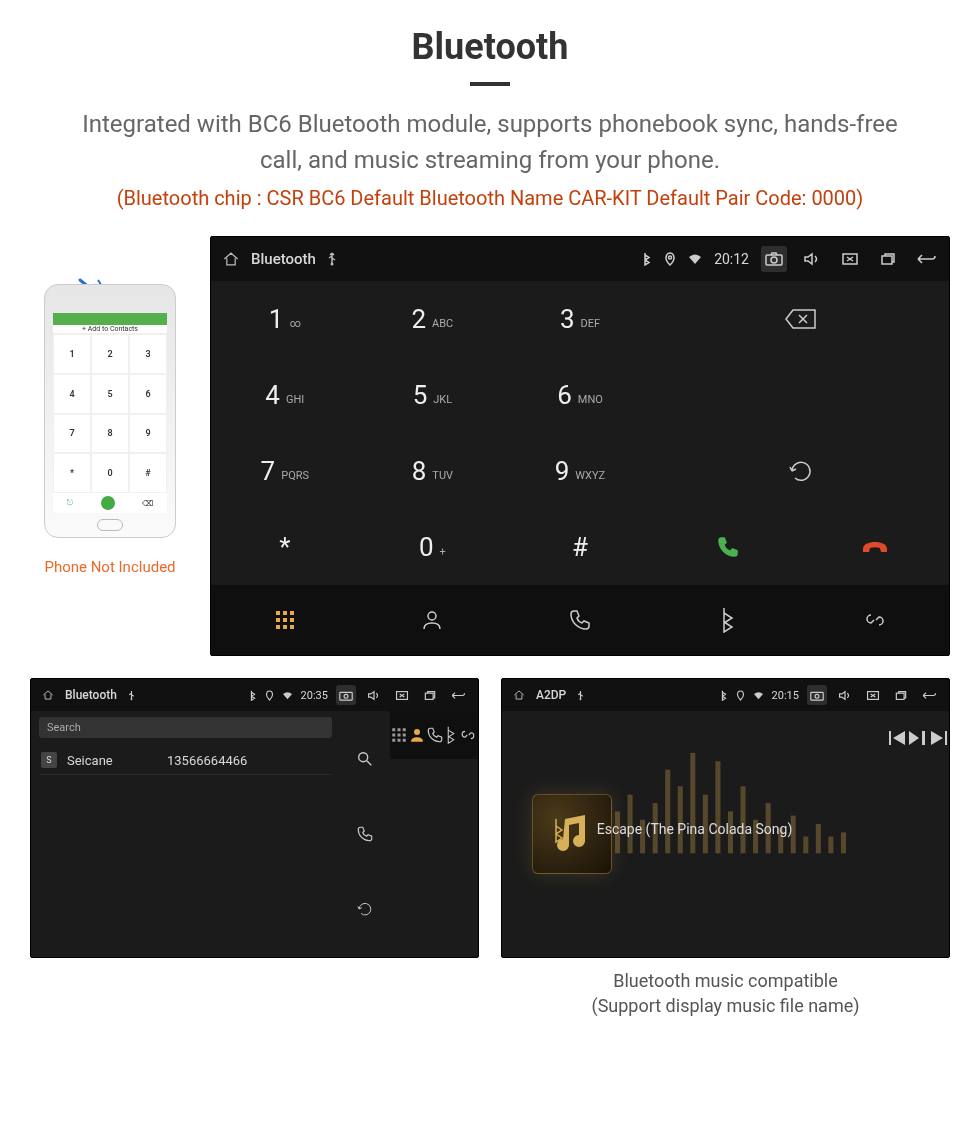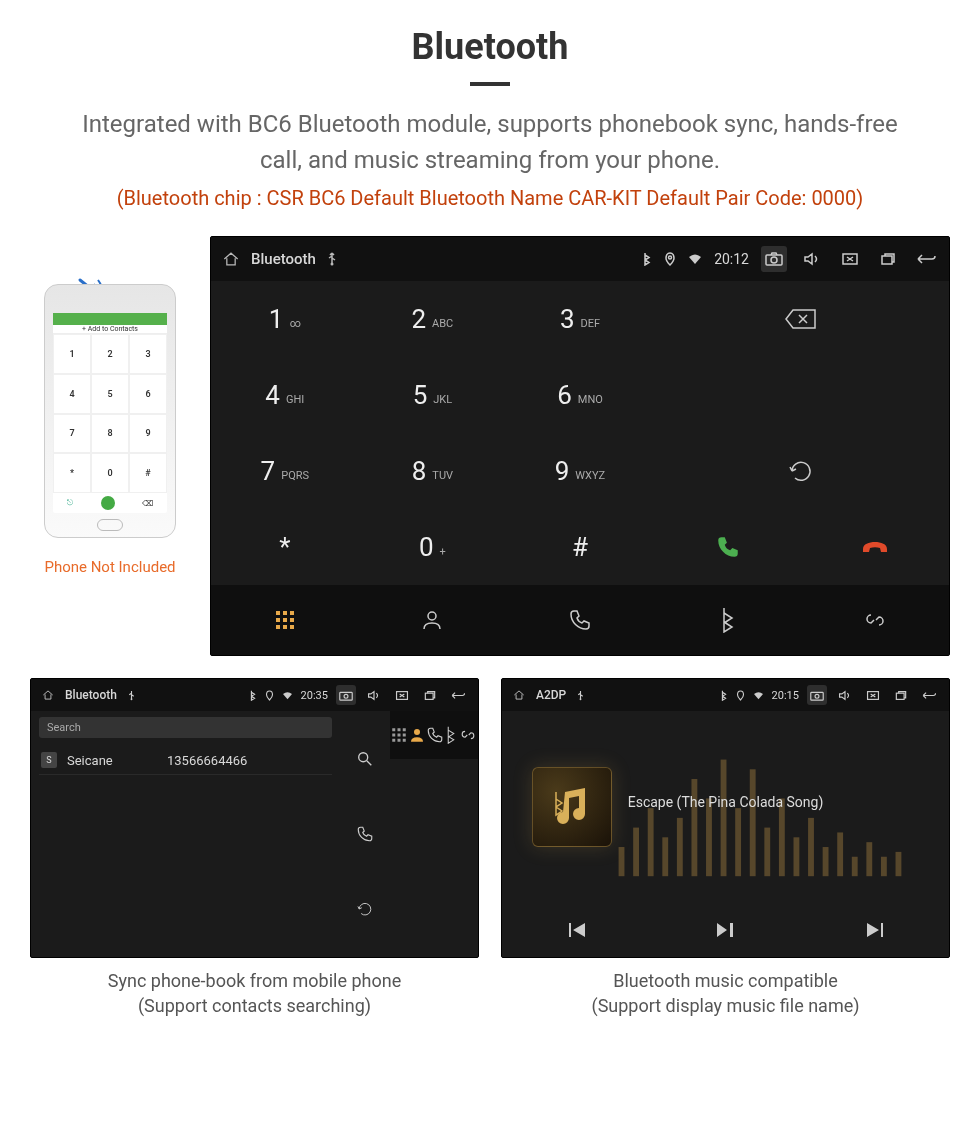--- a/index.html
+++ b/index.html
@@ -81,21 +81,21 @@
 
   .contacts-body { display:flex; height:calc(100% - 32px); flex-direction:row; }
   .contacts-main { flex:1; display:flex; }
   .contacts-list { flex:1; padding:6px 8px; }
   .search-box { background:#333; border-radius:3px; padding:4px 8px; font-size:11px; color:#aaa; margin-bottom:8px; }
   .contact-row { display:flex; align-items:center; gap:10px; padding:6px 2px; border-bottom:1px solid #2a2a2a; font-size:13px; }
   .contact-row .badge { width:16px; height:16px; background:#444; border-radius:2px; display:flex; align-items:center; justify-content:center; font-size:9px; }
   .contacts-side { width:50px; display:flex; flex-direction:column; justify-content:space-around; align-items:center; padding:10px 0; }
   .bottom-tabs.small { height:48px; }
 
-  .music-body { display:flex; height:calc(100% - 32px); flex-direction:column; }
+  .music-body { display:flex; height:calc(100% - 32px); flex-direction:row; }
   .music-main { flex:1; display:flex; flex-direction:column; align-items:center; justify-content:center; position:relative; overflow:hidden; }
   .song-title { font-size:14px; color:#ddd; margin-bottom:10px; z-index:2; }
   .music-art { width:80px; height:80px; background:radial-gradient(circle at 30% 30%, #4a3a1a 0%, #1a1208 100%); border-radius:6px; display:flex; align-items:center; justify-content:center; position:absolute; left:30px; top:50%; transform:translateY(-50%); border:1px solid rgba(200,160,80,.4); box-shadow:0 0 20px rgba(200,160,80,.2); }
   .wave-bg { position:absolute; inset:0; opacity:.35; }
   .music-controls { height:54px; display:flex; }
   .music-controls .mc { flex:1; display:flex; align-items:center; justify-content:center; }
 
   .icon { stroke:#ccc; fill:none; stroke-width:1.5; }
 </style>
 </head>
@@ -450,23 +450,20 @@
                   <path class="icon" d="M6 6 L14 11 L6 16 L6 25 L14 20 L6 15 M6 16 L6 1"></path>
                 </svg>
               </div>
             <div class="tab">
                 <svg width="20" height="16" viewBox="0 0 26 22">
                   <path class="icon" d="M9 6 A4 4 0 1 0 9 14 L12 11 M17 16 A4 4 0 1 0 17 8 L14 11"></path>
                 </svg>
               </div>
           </div>
         </div>
-      </div>
-      <div class="caption">
-        <span>Sync phone-book from mobile phone</span><br><span>(Support contacts searching)</span>
       </div>
     </div>
 
     <div class="sub-col">
       <div class="device small">
         <div class="statusbar">
           <span>
               <svg width="14" height="14" viewBox="0 0 24 24">
                 <path class="icon" d="M4 12 L12 5 L20 12 M7 11 V19 H17 V11"></path>
               </svg>

